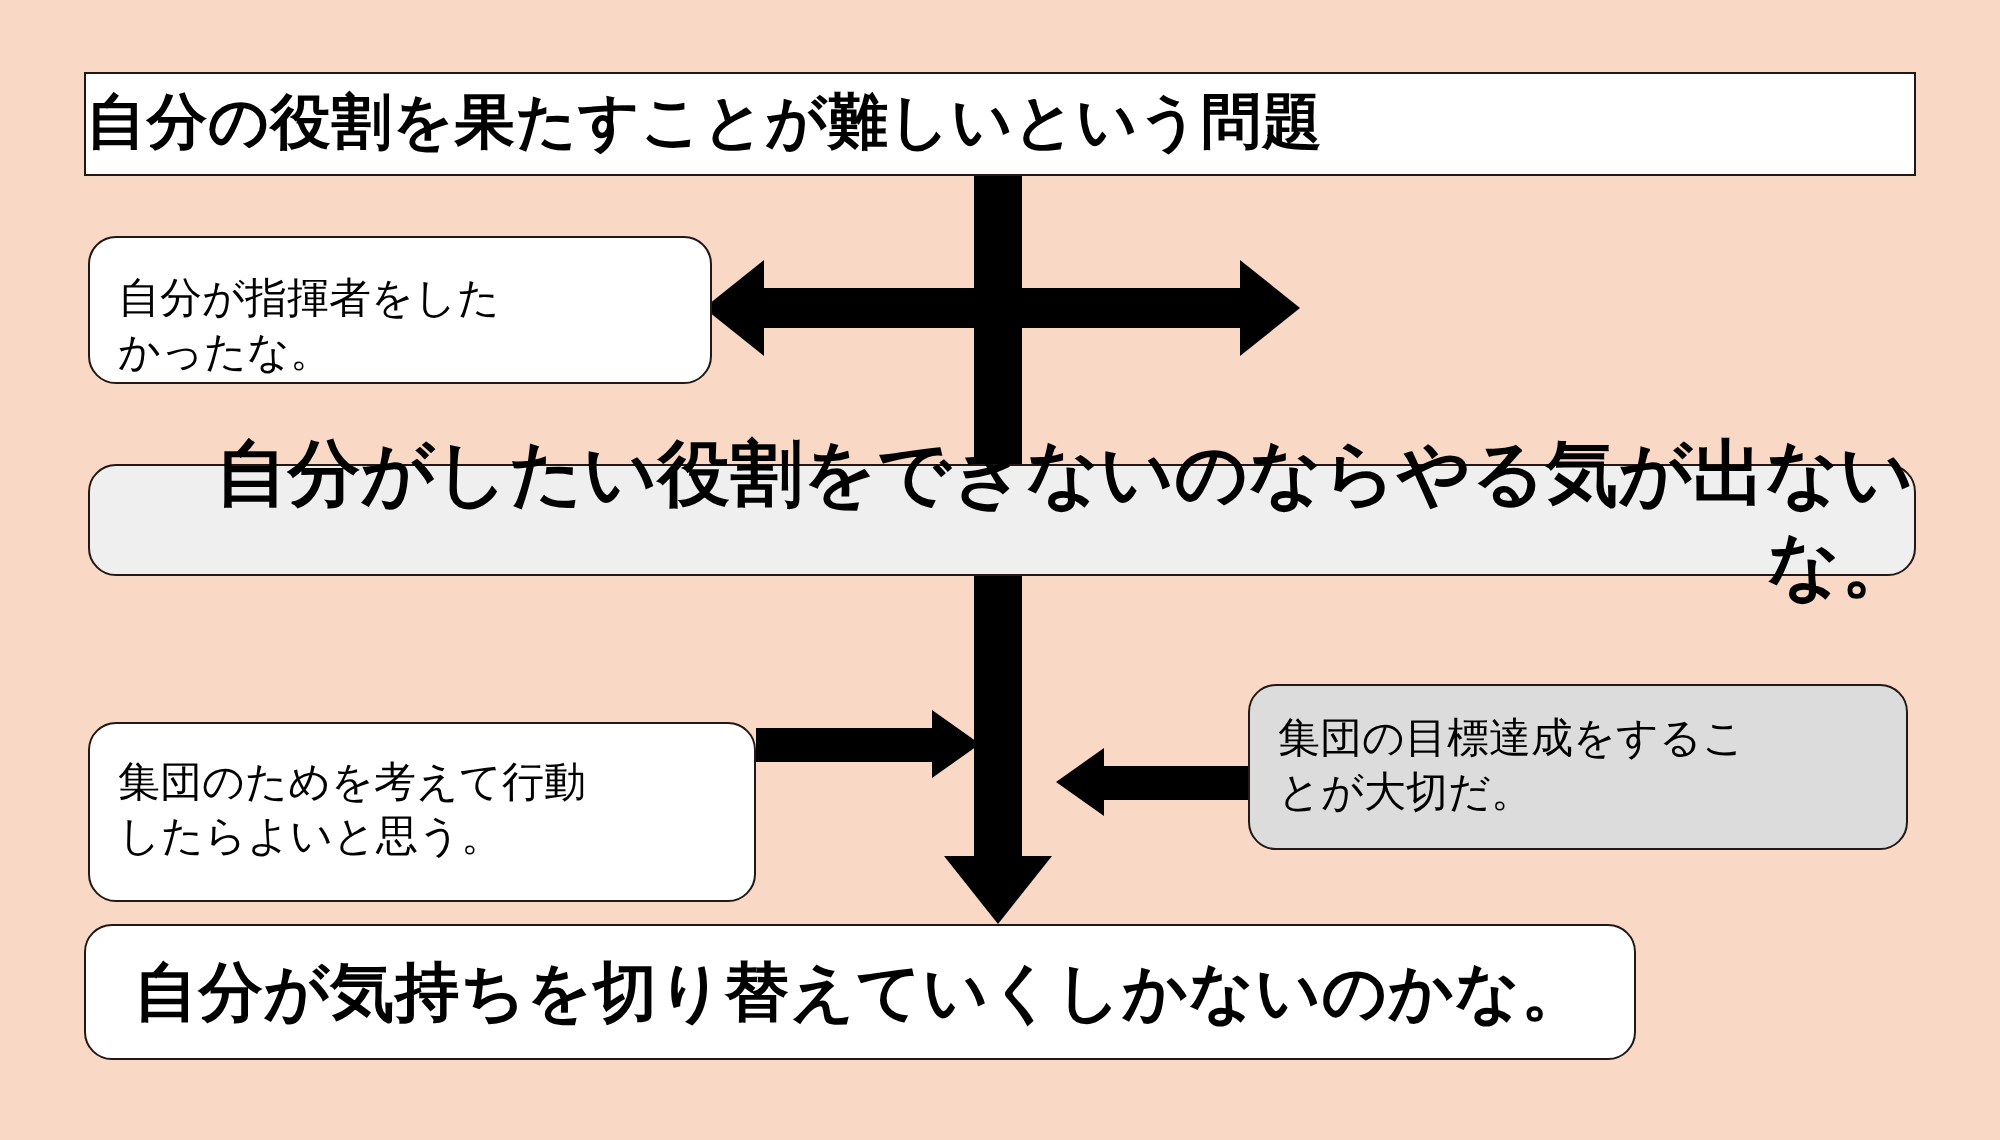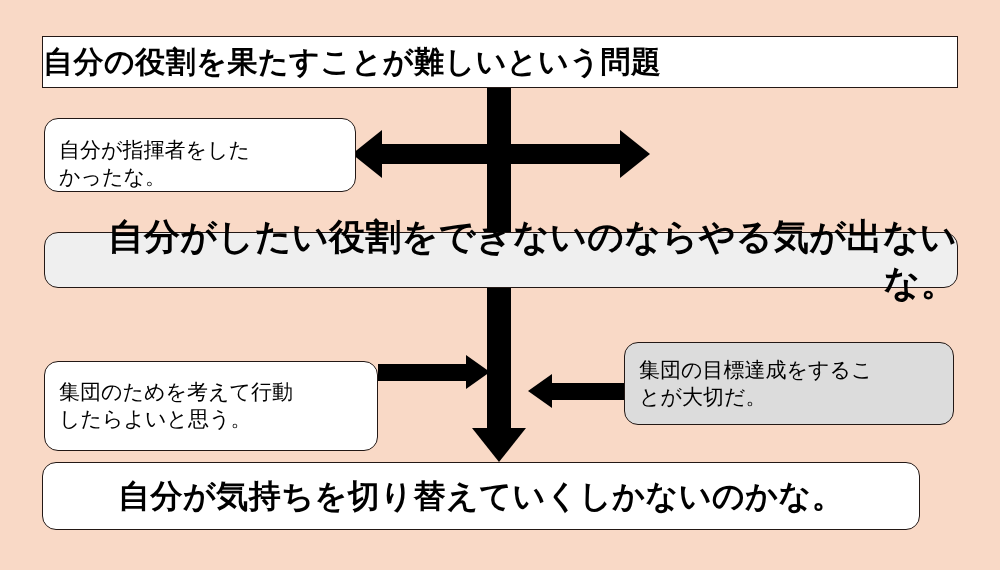--- a/index.html
+++ b/index.html
@@ -70,21 +70,21 @@
     padding: 0 14px;
   }
 
   
   #box-top    { left: 42px;  top: 36px;  width: 916px; height: 52px; }
   #box-l1     { left: 44px;  top: 118px; width: 312px; height: 74px; align-items: flex-end; }
   #box-r1     { left: 652px; top: 118px; width: 308px; height: 74px; }
   #box-mid    { left: 44px;  top: 232px; width: 914px; height: 56px; }
   #box-l2     { left: 44px;  top: 320px; width: 334px; height: 90px; margin-top: 41px; }
   #box-r2     { left: 624px; top: 342px; width: 330px; height: 83px; }
-  #box-bottom { left: 42px;  top: 462px; width: 878px; height: 68px; font-family: Liberation Serif, serif; }
+  #box-bottom { left: 42px;  top: 462px; width: 776px; height: 68px; font-family: Liberation Serif, serif; }
   .shaft-v {
     position: absolute;
     background: #000000;
     z-index: 2;
   }
   .shaft-h {
     position: absolute;
     background: #000000;
     z-index: 2;
   }

